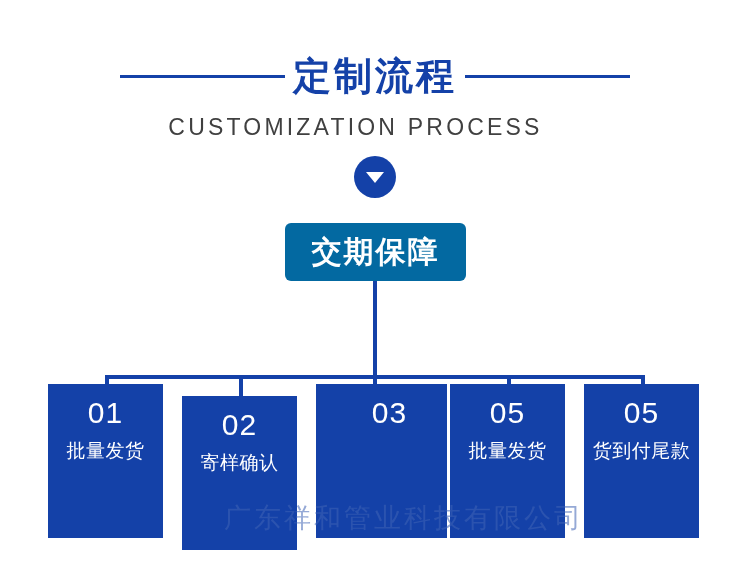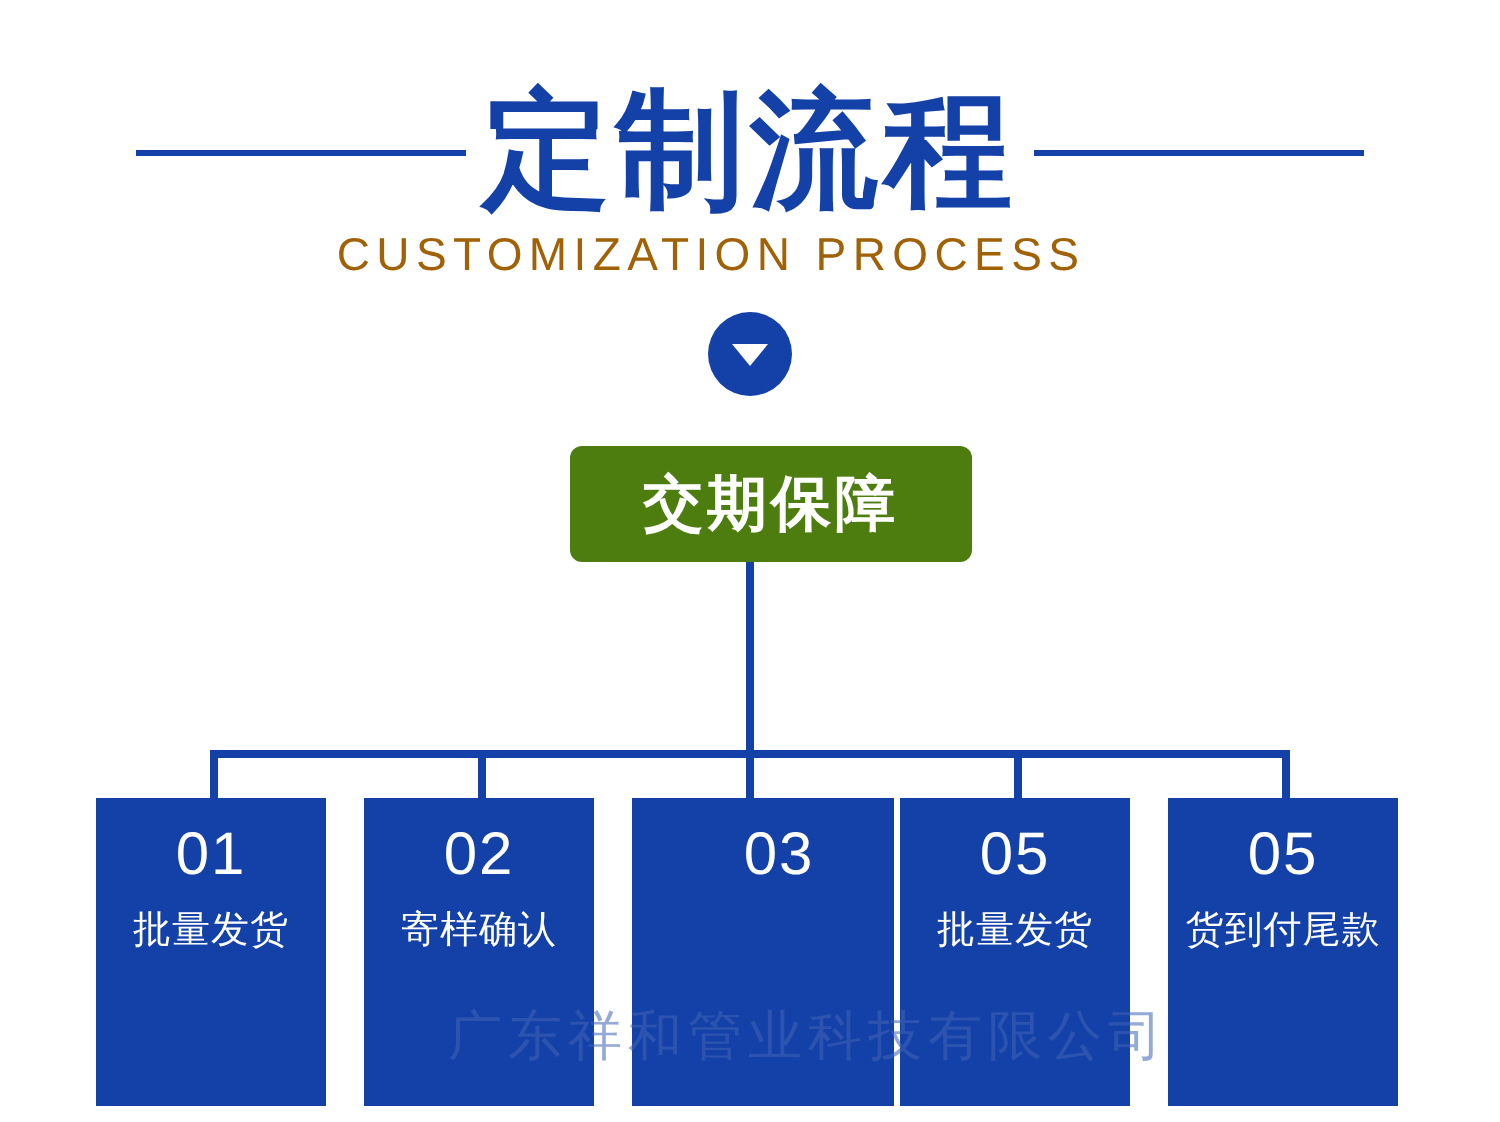--- a/index.html
+++ b/index.html
@@ -40,37 +40,37 @@
     justify-content: center;
   }
   .rule {
     height: 3px;
     background: #1441a8;
     flex: 0 0 auto;
   }
   .rule-left { width: 165px; margin-right: 8px; }
   .rule-right { width: 165px; margin-left: 8px; }
   .main-title {
-    font-size: 64px;
+    font-size: 38px;
     font-weight: bold;
     color: #1441a8;
     letter-spacing: 3px;
     line-height: 1;
     white-space: nowrap;
     font-family: "DejaVu Sans", "Liberation Sans", sans-serif;
   }
   .sub-title {
     position: absolute;
     left: 0;
     top: 74px;
     width: 711px;
     text-align: center;
     font-size: 23px;
     letter-spacing: 3.2px;
-    color: #a16207;
+    color: #404040;
     font-family: "Liberation Sans", sans-serif;
   }
 
   
   .arrow-circle {
     position: absolute;
     left: 354px;
     top: 156px;
     width: 42px;
     height: 42px;
@@ -87,23 +87,23 @@
     border-left: 9px solid transparent;
     border-right: 9px solid transparent;
     border-top: 11px solid #ffffff;
   }
 
   
   .top-box {
     position: absolute;
     left: 285px;
     top: 223px;
-    width: 201px;
+    width: 181px;
     height: 58px;
-    background: #4d7c0f;
+    background: #0369a1;
     border-radius: 6px;
     display: flex;
     align-items: center;
     justify-content: center;
     color: #ffffff;
     font-size: 30px;
     font-weight: bold;
     letter-spacing: 2px;
     font-family: "DejaVu Sans", "Liberation Sans", sans-serif;
   }
@@ -133,35 +133,35 @@
   .drop-1 { left: 105px; }
   .drop-2 { left: 239px; }
   .drop-3 { left: 373px; }
   .drop-4 { left: 507px; }
   .drop-5 { left: 641px; }
 
   
   .steps {
     position: absolute;
     left: 0;
-    top: 399px;
+    top: 384px;
     width: 738px;
     height: 154px;
   }
   .step {
     position: absolute;
     top: 0;
     width: 115px;
     height: 154px;
     background: #1441a8;
     color: #ffffff;
     text-align: center;
   }
   .step-1 { left: 48px; }
-  .step-2 { left: 182px; }
+  .step-2 { left: 182px; margin-top: 12px; }
   .step-3 { left: 316px; padding-left: 16px; }
   .step-4 { left: 450px; }
   .step-5 { left: 584px; }
 
   .step-num {
     margin-top: 12px;
     font-size: 30px;
     line-height: 1.1;
     letter-spacing: 1px;
     font-family: "Liberation Sans", sans-serif;

